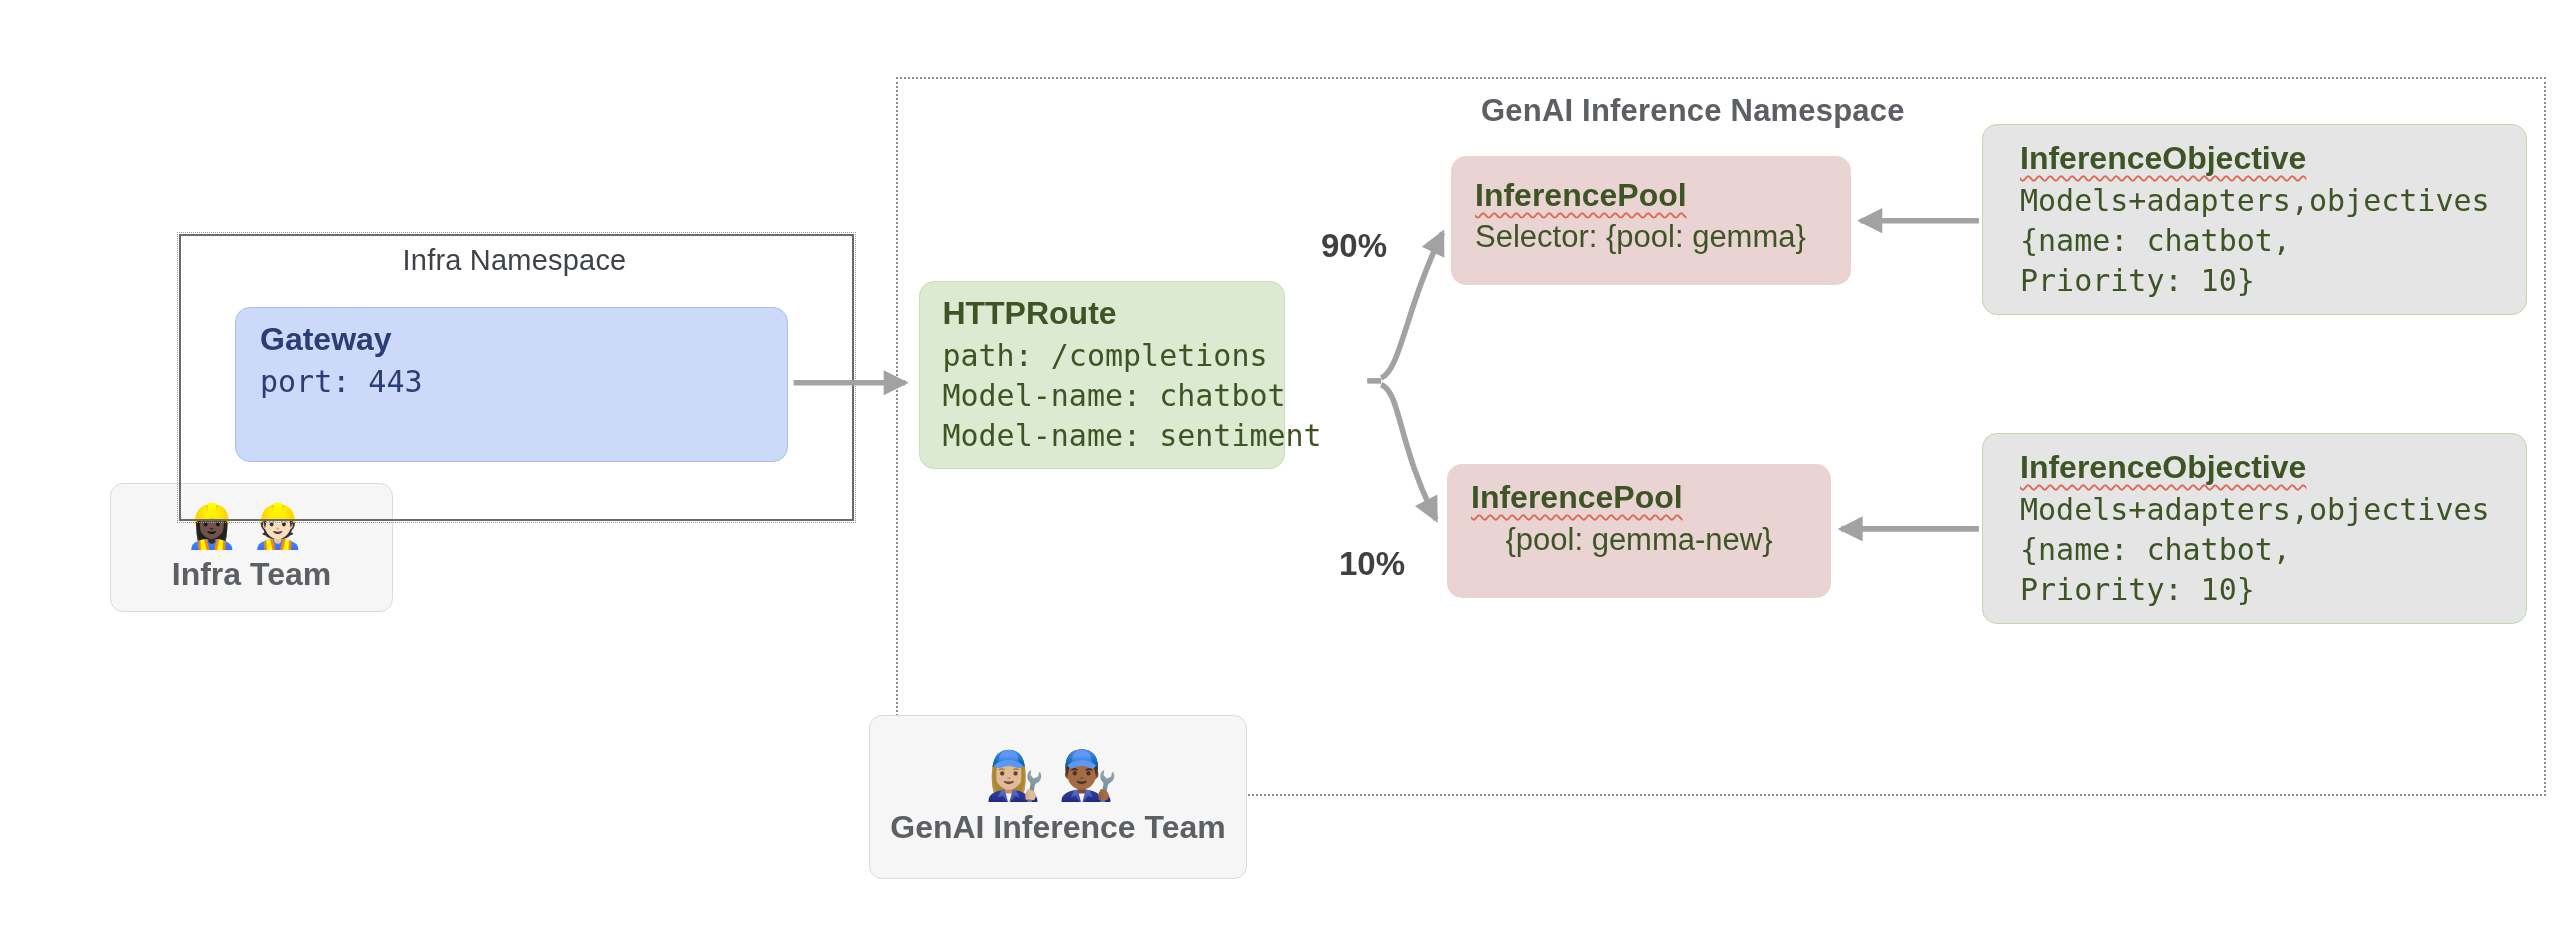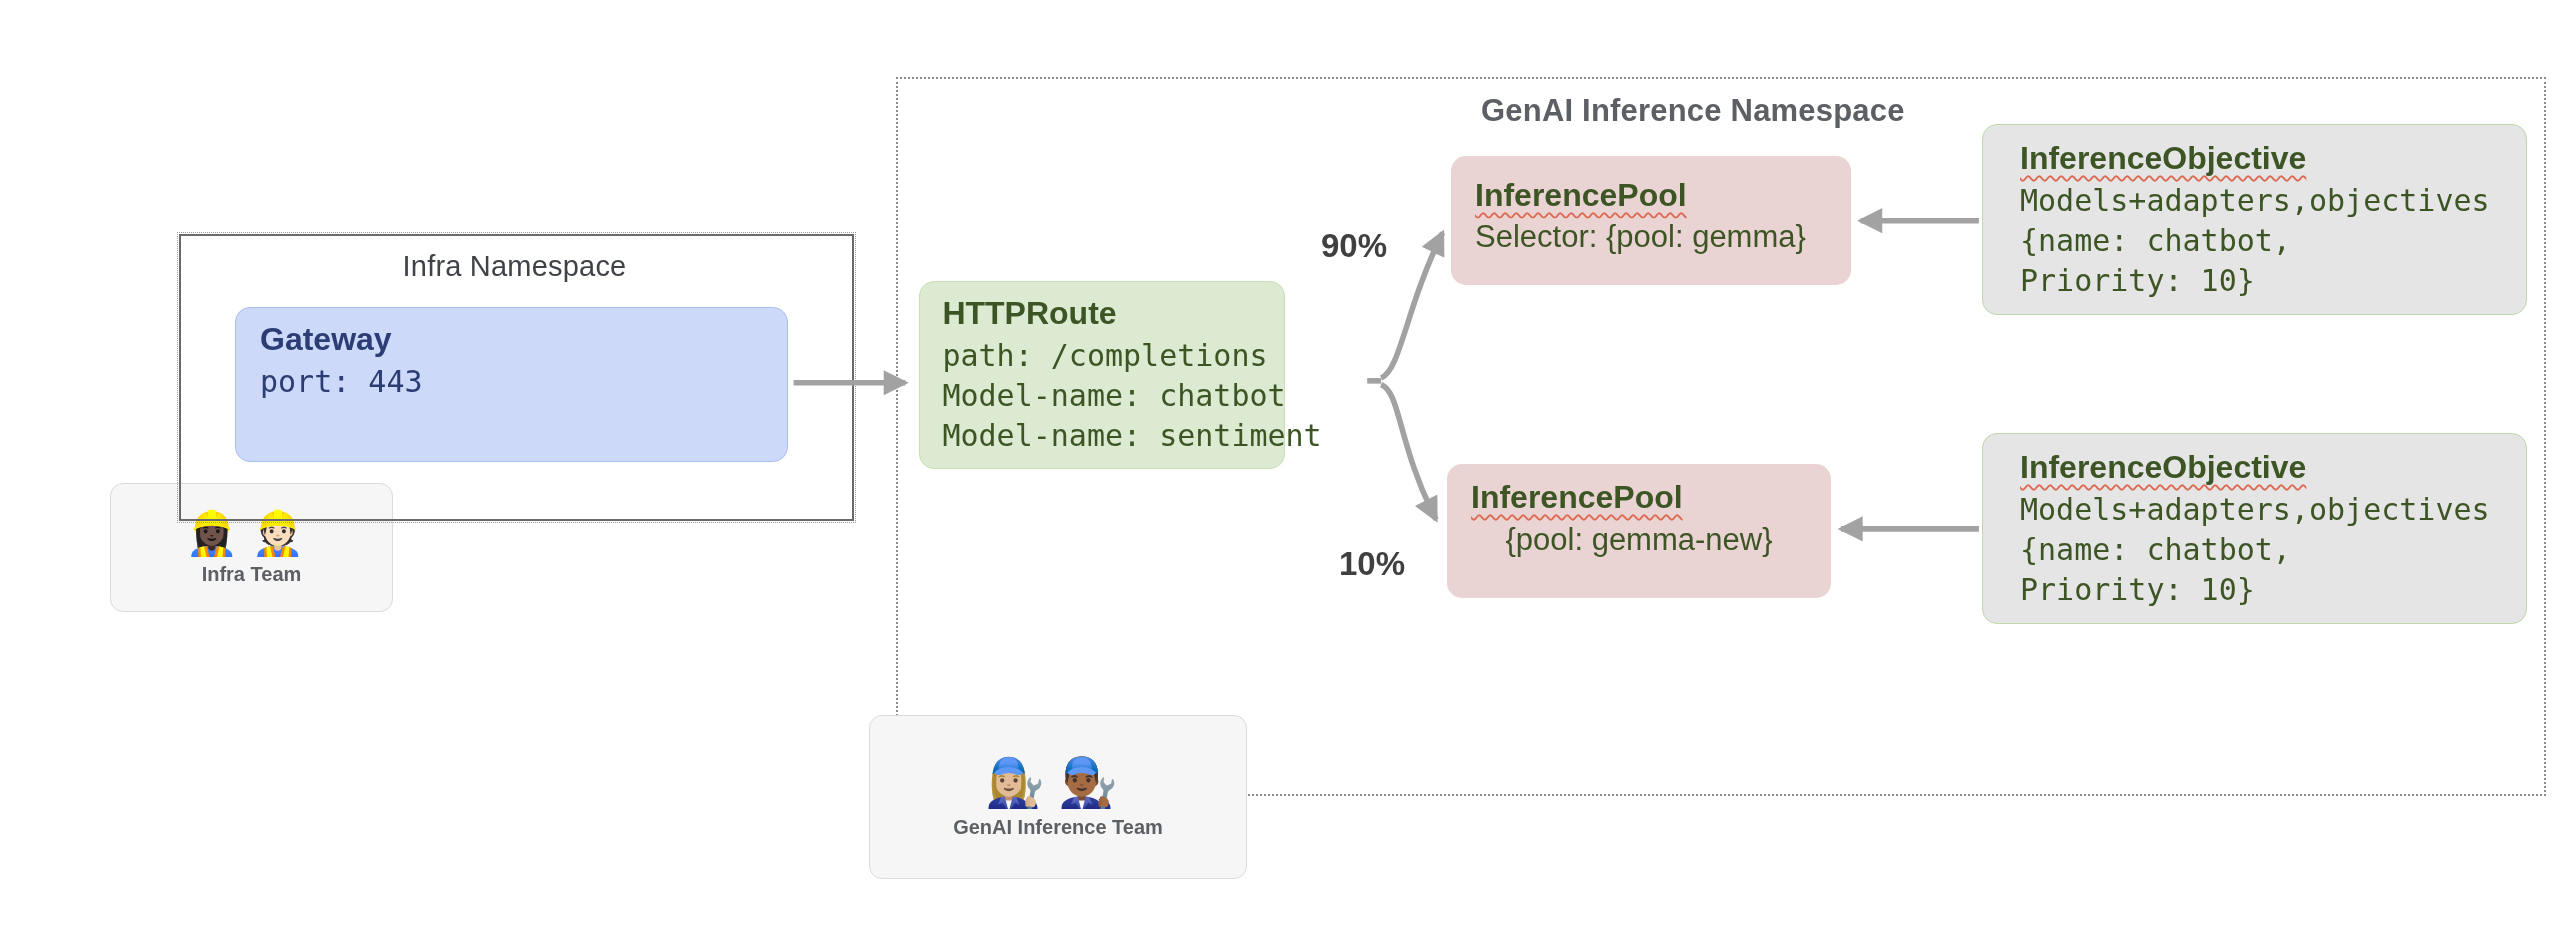--- a/index.html
+++ b/index.html
@@ -84,41 +84,41 @@
   }
   .obj-top{left:1982px;top:124px;width:545px;height:191px;}
   .obj-bottom{left:1982px;top:433px;width:545px;height:191px;}
   .team{
     background:#f6f6f7;border:1.9px solid #dbdbdb;border-radius:13px;
     display:flex;flex-direction:column;align-items:center;justify-content:center;
     box-sizing:border-box;
     gap:5.6px;
   }
   .team .emojis{font-size:43px;line-height:48px;letter-spacing:13px;white-space:nowrap;}
-  .team .team-label{font-weight:bold;color:#5c5f63;font-size:20px;white-space:nowrap;}
+  .team .team-label{font-weight:bold;color:#5c5f63;font-size:32px;white-space:nowrap;}
   .infra-team{left:110px;top:483px;width:283px;height:129px;z-index:1;}
   .genai-team{left:869px;top:715px;width:378px;height:164px;z-index:5;}
   .genai-team .emojis{font-size:48px;line-height:56px;}
   .pct{
     font-weight:bold;color:#404040;font-size:33px;z-index:6;white-space:nowrap;
   }
   #arrows{position:absolute;left:0;top:0;z-index:3;pointer-events:none;}
 </style>
 </head>
 <body>
 
 <div id="canvas">
 
   <div class="abs team infra-team">
     <div class="emojis"><span>👷🏿‍♀️</span><span>👷🏻</span></div>
     <div class="team-label">Infra Team</div>
   </div>
 
   <div class="abs infra-ns"></div>
-  <div class="abs ns-title" style="left:179px;top:250px;width:671px;text-align:center;">Infra Namespace</div>
+  <div class="abs ns-title" style="left:179px;top:244px;width:671px;text-align:center;">Infra Namespace</div>
 
   <div class="abs genai-ns"></div>
   <div class="abs ns-title bold" style="left:1481px;top:93px;">GenAI Inference Namespace</div>
 
   <svg id="arrows" width="2576" height="933" viewBox="0 0 2766 1002">
     <defs>
       <marker id="ah" viewBox="0 0 10 10" refX="8.6" refY="5" markerWidth="33" markerHeight="27" orient="auto" markerUnits="userSpaceOnUse">
         <path d="M0,0 L10,5 L0,10 Z" fill="#a2a2a2"></path>
       </marker>
     </defs>

